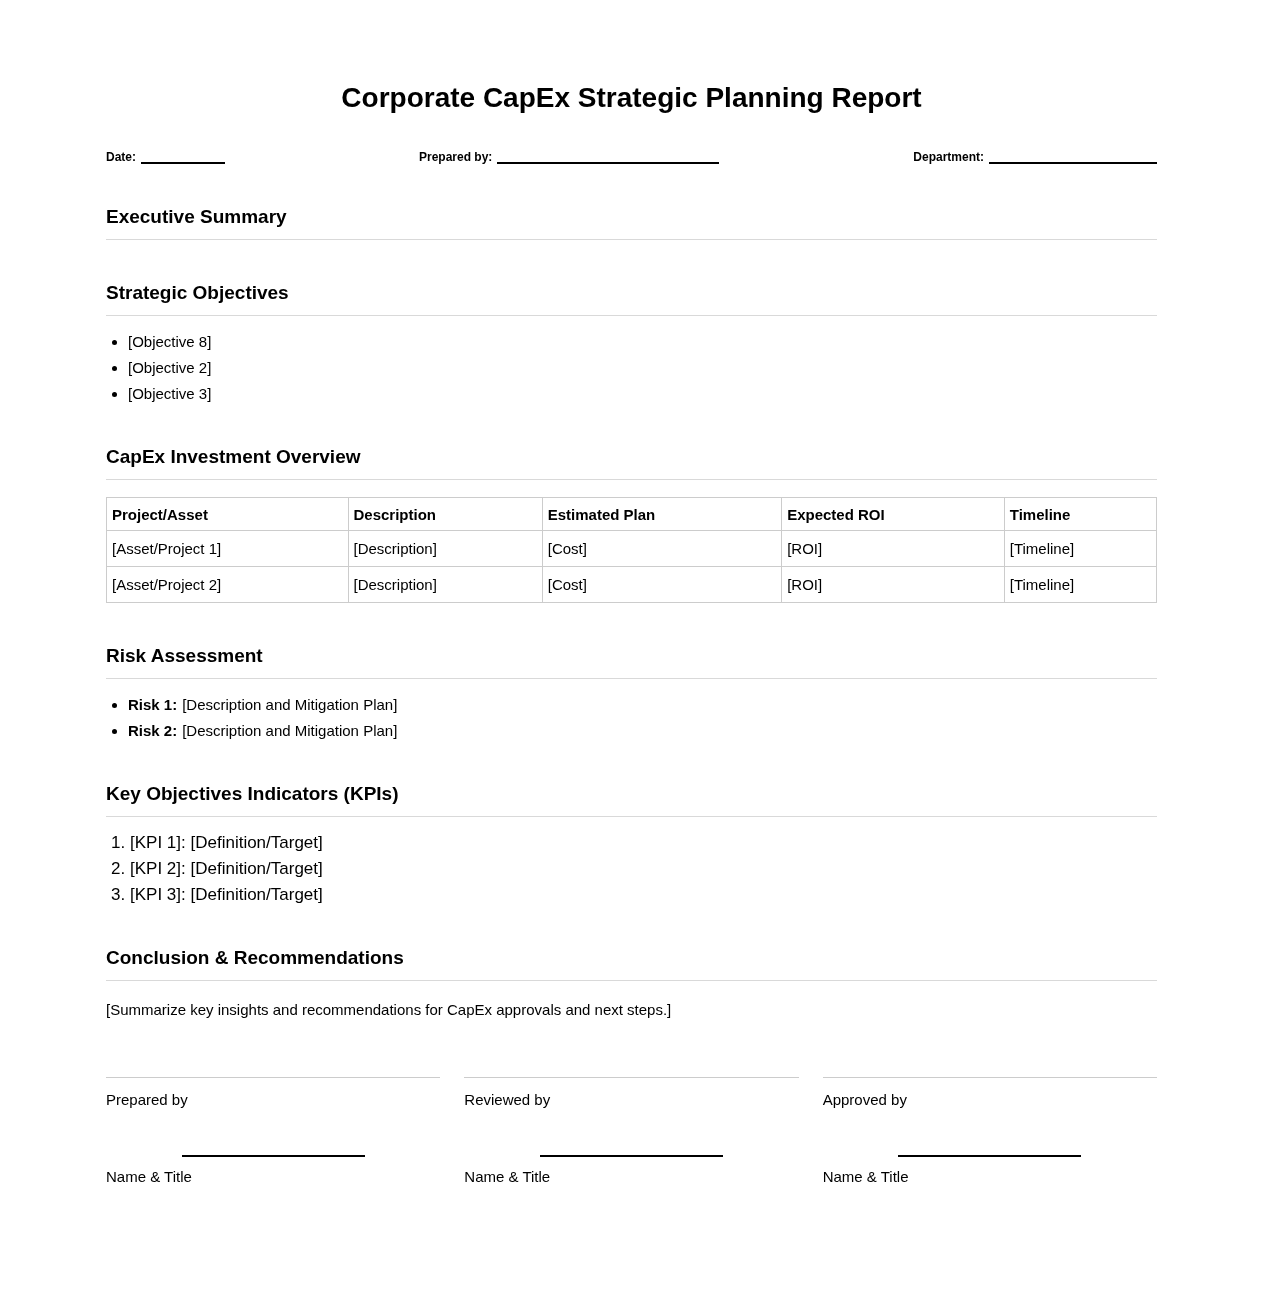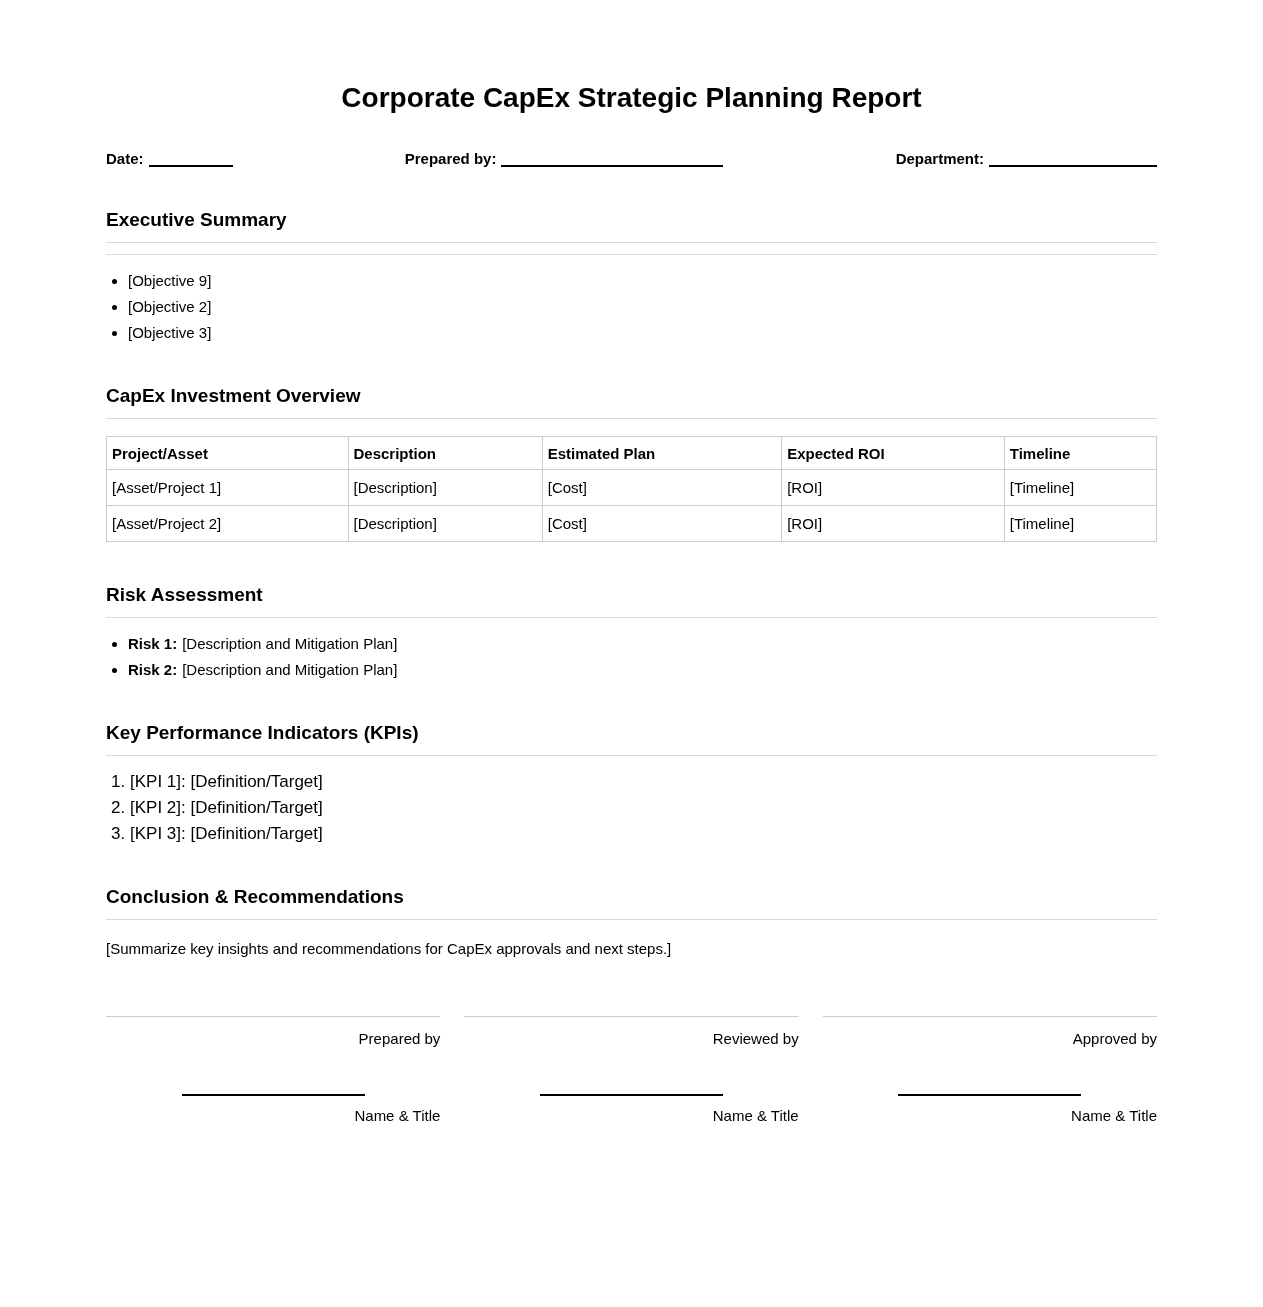--- a/index.html
+++ b/index.html
@@ -29,21 +29,21 @@
     text-align: center;
     margin: 0;
   }
 
   
   .meta-row {
     display: flex;
     justify-content: space-between;
     align-items: baseline;
     margin-top: 36px;
-    font-size: 15px;
+    font-size: 12px;
   }
   .meta-field { white-space: nowrap; }
   .meta-label { font-weight: 700; }
   .blank-line {
     display: inline-block;
     border-bottom: 2px solid #000000;
     height: 10px;
     margin-left: 5px;
     transform: translateY(3px);
   }
@@ -110,21 +110,21 @@
 
   
   .signature-row {
     display: flex;
     gap: 24px;
     margin-top: 54px;
   }
   .signature-block {
     flex: 1 1 0;
     border-top: 1px solid #cccccc;
-    text-align: right;
+    text-align: left;
     padding-top: 13px;
     font-size: 15px;
   }
   .signature-role { line-height: 18px; }
   .signature-line {
     width: 183px;
     margin: 46px auto 0 auto;
     border-bottom: 2px solid #000000;
     height: 0;
   }
@@ -148,23 +148,24 @@
       <span class="meta-label">Prepared by:</span><span class="blank-line blank-prepared"></span>
     </div>
     <div class="meta-field">
       <span class="meta-label">Department:</span><span class="blank-line blank-department"></span>
     </div>
   </div>
 
   <h2 class="sec-heading">Executive Summary</h2>
   <div class="sec-rule"></div>
 
+  <h2 class="sec-heading">Strategic Objectives</h2>
   <div class="sec-rule"></div>
   <ul class="bullet-list">
-    <li>[Objective 9]</li>
+    <li>[Objective 8]</li>
     <li>[Objective 2]</li>
     <li>[Objective 3]</li>
   </ul>
 
   <h2 class="sec-heading">CapEx Investment Overview</h2>
   <div class="sec-rule"></div>
   <table class="capex-table">
     <colgroup>
       <col style="width:23%">
         <col style="width:18.5%">
@@ -199,21 +200,21 @@
     </tbody>
   </table>
 
   <h2 class="sec-heading">Risk Assessment</h2>
   <div class="sec-rule"></div>
   <ul class="bullet-list">
     <li><span class="risk-label">Risk 1:</span><span class="risk-text">[Description and Mitigation Plan]</span></li>
     <li><span class="risk-label">Risk 2:</span><span class="risk-text">[Description and Mitigation Plan]</span></li>
   </ul>
 
-  <h2 class="sec-heading">Key Performance Indicators (KPIs)</h2>
+  <h2 class="sec-heading">Key Objectives Indicators (KPIs)</h2>
   <div class="sec-rule"></div>
   <ol class="kpi-list">
     <li>[KPI 1]: [Definition/Target]</li>
     <li>[KPI 2]: [Definition/Target]</li>
     <li>[KPI 3]: [Definition/Target]</li>
   </ol>
 
   <h2 class="sec-heading">Conclusion &amp; Recommendations</h2>
   <div class="sec-rule"></div>
   <p class="body-text">[Summarize key insights and recommendations for CapEx approvals and next steps.]</p>

